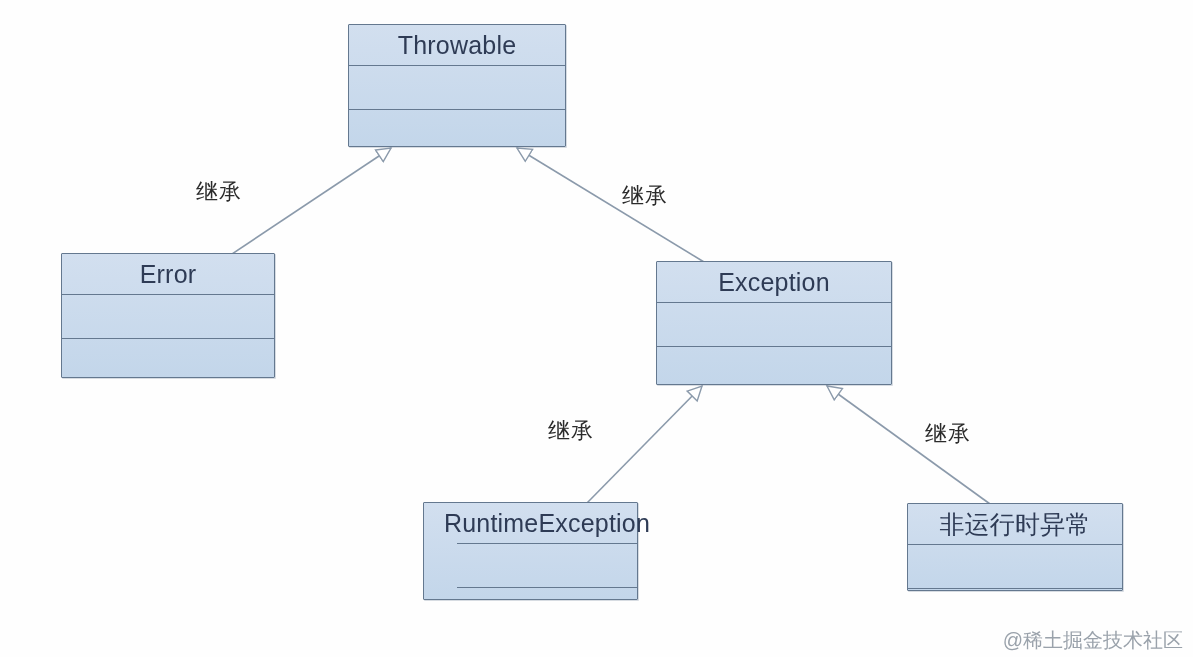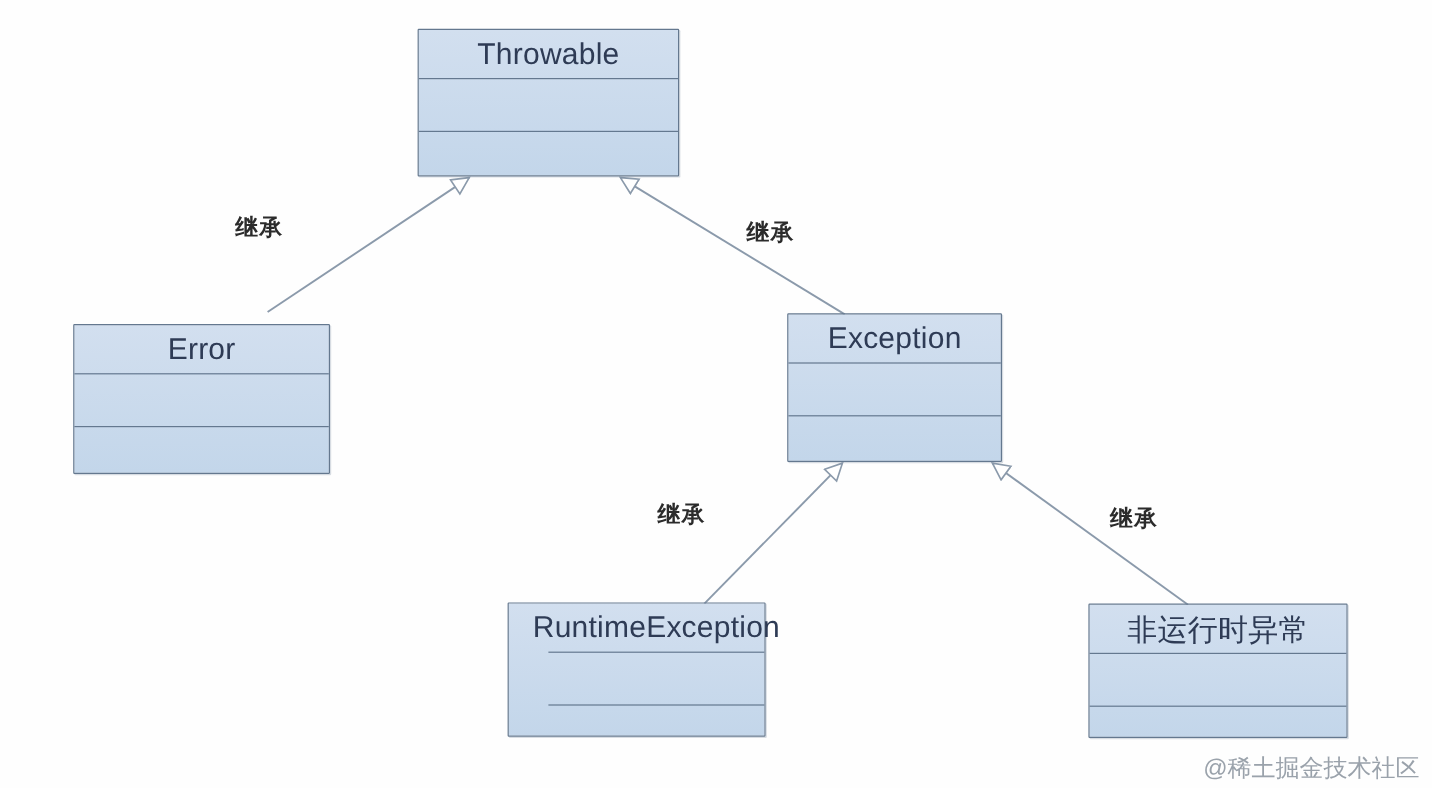--- a/index.html
+++ b/index.html
@@ -62,41 +62,41 @@
     height: 44px;
     border-top: 1.4px solid var(--box-border);
   }
   .uml-ops {
     box-sizing: border-box;
     flex: 1;
     border-top: 1.4px solid var(--box-border);
   }
   .edge-label {
     position: absolute;
-    font-size: 19px;
-    font-weight: bold;
+    font-size: 22px;
+    font-weight: normal;
     color: var(--label-text);
     letter-spacing: 1px;
     white-space: nowrap;
   }
   .watermark {
     position: absolute;
     right: 10px;
     bottom: 3px;
     font-size: 20px;
     color: var(--watermark-text);
     font-family: Liberation Sans, sans-serif;
     white-space: nowrap;
   }
   
   #box-throwable   { left: 348px; top: 24px;  width: 218px; height: 123px; }
-  #box-error       { left: 61px;  top: 270px; width: 214px; height: 125px; }
-  #box-exception   { left: 656px; top: 261px; width: 179px; height: 124px; }
-  #box-runtime     { left: 423px; top: 502px; width: 215px; height: 112px; padding-left: 33px; }
-  #box-nonruntime  { left: 907px; top: 503px; width: 216px; height: 112px; }
+  #box-error       { left: 61px;  top: 253px; width: 214px; height: 125px; }
+  #box-exception   { left: 656px; top: 261px; width: 236px; height: 124px; }
+  #box-runtime     { left: 423px; top: 502px; width: 215px; height: 98px; padding-left: 33px; }
+  #box-nonruntime  { left: 907px; top: 503px; width: 216px; height: 88px; }
   
   #edge-label-0 { left: 196px; top: 177px; }
   #edge-label-1 { left: 622px; top: 181px; }
   #edge-label-2 { left: 548px; top: 416px; }
   #edge-label-3 { left: 925px; top: 419px; }
 </style>
 </head>
 <body>
 
 <div class="canvas">

